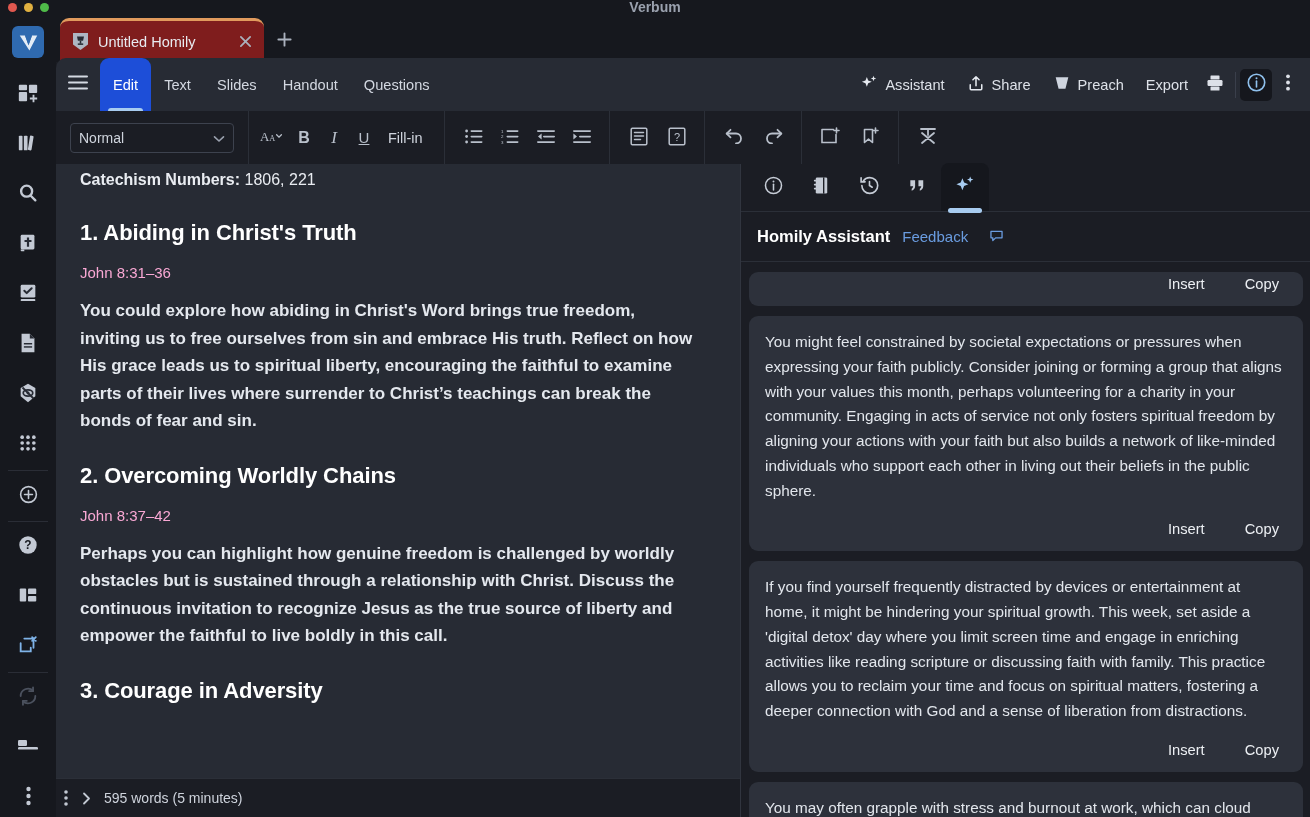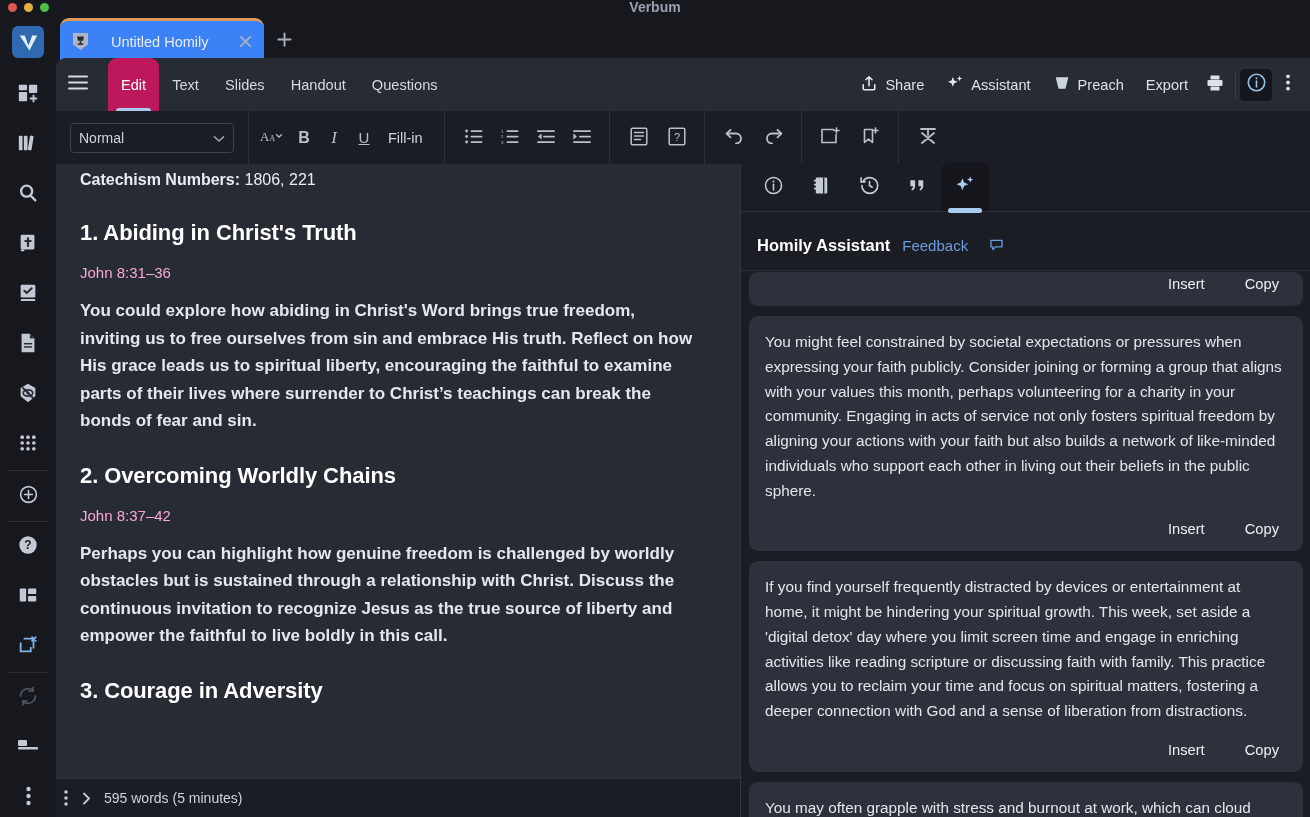--- a/index.html
+++ b/index.html
@@ -48,24 +48,24 @@
   .rail-btn.dim { color: #4b515e; }
   .rail-btn.accent { color: #7fb3e8; }
 
   
   #tabstrip {
     position: absolute; left: 56px; top: 14px; width: 1254px; height: 48px;
     background: #16181e;
   }
   #doctab {
     position: absolute; left: 4px; top: 4px; height: 44px; width: 204px;
-    background: #3b82f6;
+    background: #7f1d1d;
     border-top: 3px solid #e09a5d;
     border-radius: 9px 9px 0 0;
-    display: flex; align-items: center; padding: 0 10px 0 12px; gap: 22px;
+    display: flex; align-items: center; padding: 0 10px 0 12px; gap: 9px;
   }
   #tabicon { width: 17px; height: 19px; flex: none; }
   #tabtitle {
     font-size: 14.5px; color: #e8ebf0; flex: 1 1 auto;
     white-space: nowrap; overflow: hidden;
   }
   #tabclose {
     width: 18px; height: 18px; color: #aab1bd; flex: none;
     display: flex; align-items: center; justify-content: center;
   }
@@ -89,21 +89,21 @@
   #hamburger {
     width: 44px; height: 53px; display: flex; align-items: center; justify-content: center;
     color: #d4d9e2;
   }
   .mtab {
     height: 53px; padding: 0 13px;
     display: flex; align-items: center; justify-content: center;
     font-size: 14.6px; color: #d3d8e1; position: relative;
   }
   .mtab.active {
-    background: #be185d; border-radius: 9px 9px 0 0; color: #ffffff; margin-left: 8px;
+    background: #1d4ed8; border-radius: 9px 9px 0 0; color: #ffffff;
   }
   .mtab.active::after {
     content: ""; position: absolute; left: 8px; right: 8px; bottom: -3px;
     height: 6px; background: #a8ccf0; border-radius: 4px;
   }
   #menu-right {
     margin-left: auto; height: 53px; display: flex; align-items: center;
     padding-right: 6px; gap: 0;
   }
   .mact {
@@ -184,21 +184,21 @@
     color: #c6ccd6; position: relative;
   }
   .ptab.active {
     background: #15171d; border-radius: 8px 8px 0 0; color: #a8ccf0;
   }
   .ptab.active::after {
     content: ""; position: absolute; left: 7px; right: 7px; bottom: -2px;
     height: 5px; background: #a8ccf0; border-radius: 4px;
   }
   #phead {
-    position: absolute; left: 0; top: 57px; width: 570px; height: 50px;
+    position: absolute; left: 0; top: 48px; width: 570px; height: 50px;
     display: flex; align-items: center; padding-left: 16px; gap: 12px;
     border-bottom: 1px solid #2b2f38;
   }
   #ptitle { font-size: 16.5px; font-weight: bold; color: #ffffff; }
   #pfeedback {
     font-size: 15px; color: #6a9ce0; display: flex; align-items: center; gap: 22px;
   }
   #plist {
     position: absolute; left: 0; top: 98px; width: 570px; height: 555px;
     overflow: hidden; padding: 0 8px;
@@ -448,35 +448,35 @@
     <div class="mtab">
       <span>Handout</span>
     </div>
     <div class="mtab">
       <span>Questions</span>
     </div>
 
     <div id="menu-right">
       <div class="mact">
         <span>
+          <svg width="18" height="18" viewBox="0 0 20 20" fill="#e6eaf0">
+            <path d="M7.6 3.2l1.5 4 4 1.5-4 1.5-1.5 4-1.5-4-4-1.5 4-1.5z"></path>
+            <path d="M15 2l.8 2.1L18 5l-2.2.8L15 8l-.8-2.2L12 5l2.2-.9z"></path>
+          </svg>
+        </span>
+        <span>Assistant</span>
+      </div>
+      <div class="mact">
+        <span>
           <svg width="18" height="18" viewBox="0 0 20 20" fill="none" stroke="#e6eaf0" stroke-width="1.7" stroke-linecap="round" stroke-linejoin="round">
             <path d="M10 13V3.2M6.6 6.4L10 3l3.4 3.4"></path>
             <path d="M3.6 12v4.4a1 1 0 001 1h10.8a1 1 0 001-1V12"></path>
           </svg>
         </span>
         <span>Share</span>
-      </div>
-      <div class="mact">
-        <span>
-          <svg width="18" height="18" viewBox="0 0 20 20" fill="#e6eaf0">
-            <path d="M7.6 3.2l1.5 4 4 1.5-4 1.5-1.5 4-1.5-4-4-1.5 4-1.5z"></path>
-            <path d="M15 2l.8 2.1L18 5l-2.2.8L15 8l-.8-2.2L12 5l2.2-.9z"></path>
-          </svg>
-        </span>
-        <span>Assistant</span>
       </div>
       <div class="mact">
         <span>
           <svg width="18" height="18" viewBox="0 0 20 20" fill="#cfd5df">
             <path d="M3 3.5h14l-3.2 13H6.2z"></path>
           </svg>
         </span>
         <span>Preach</span>
       </div>
       <div class="mact">

